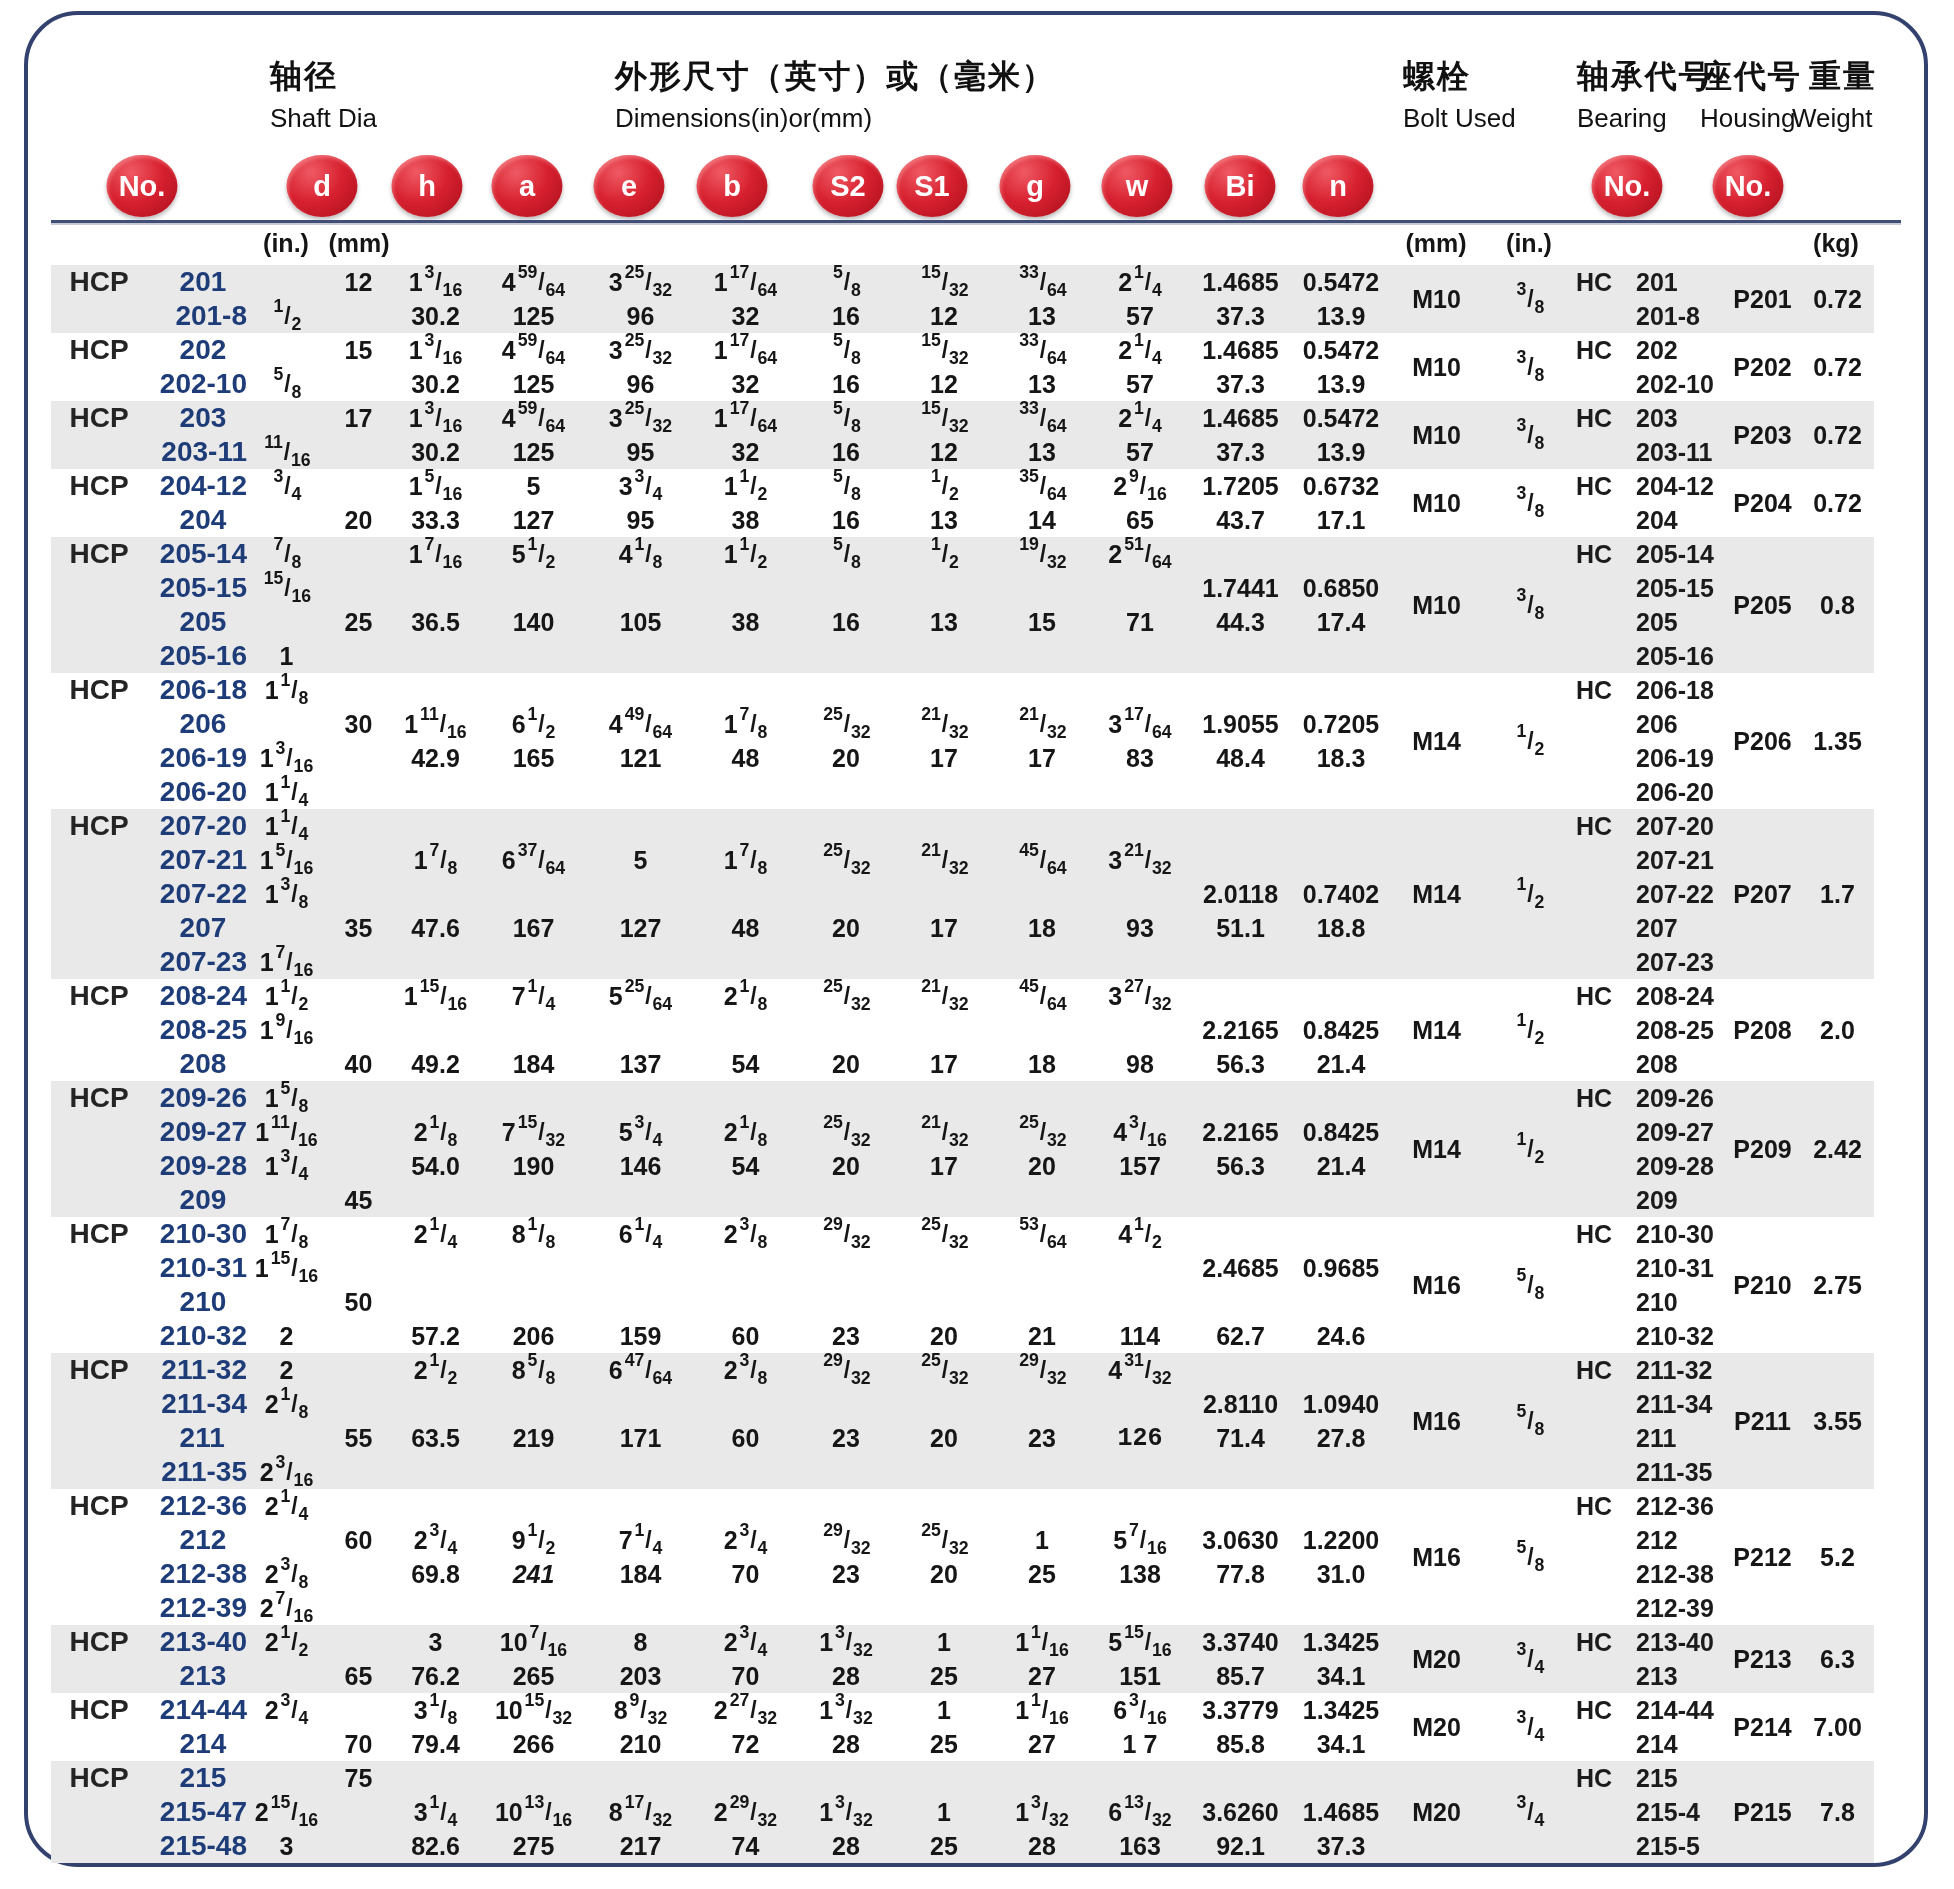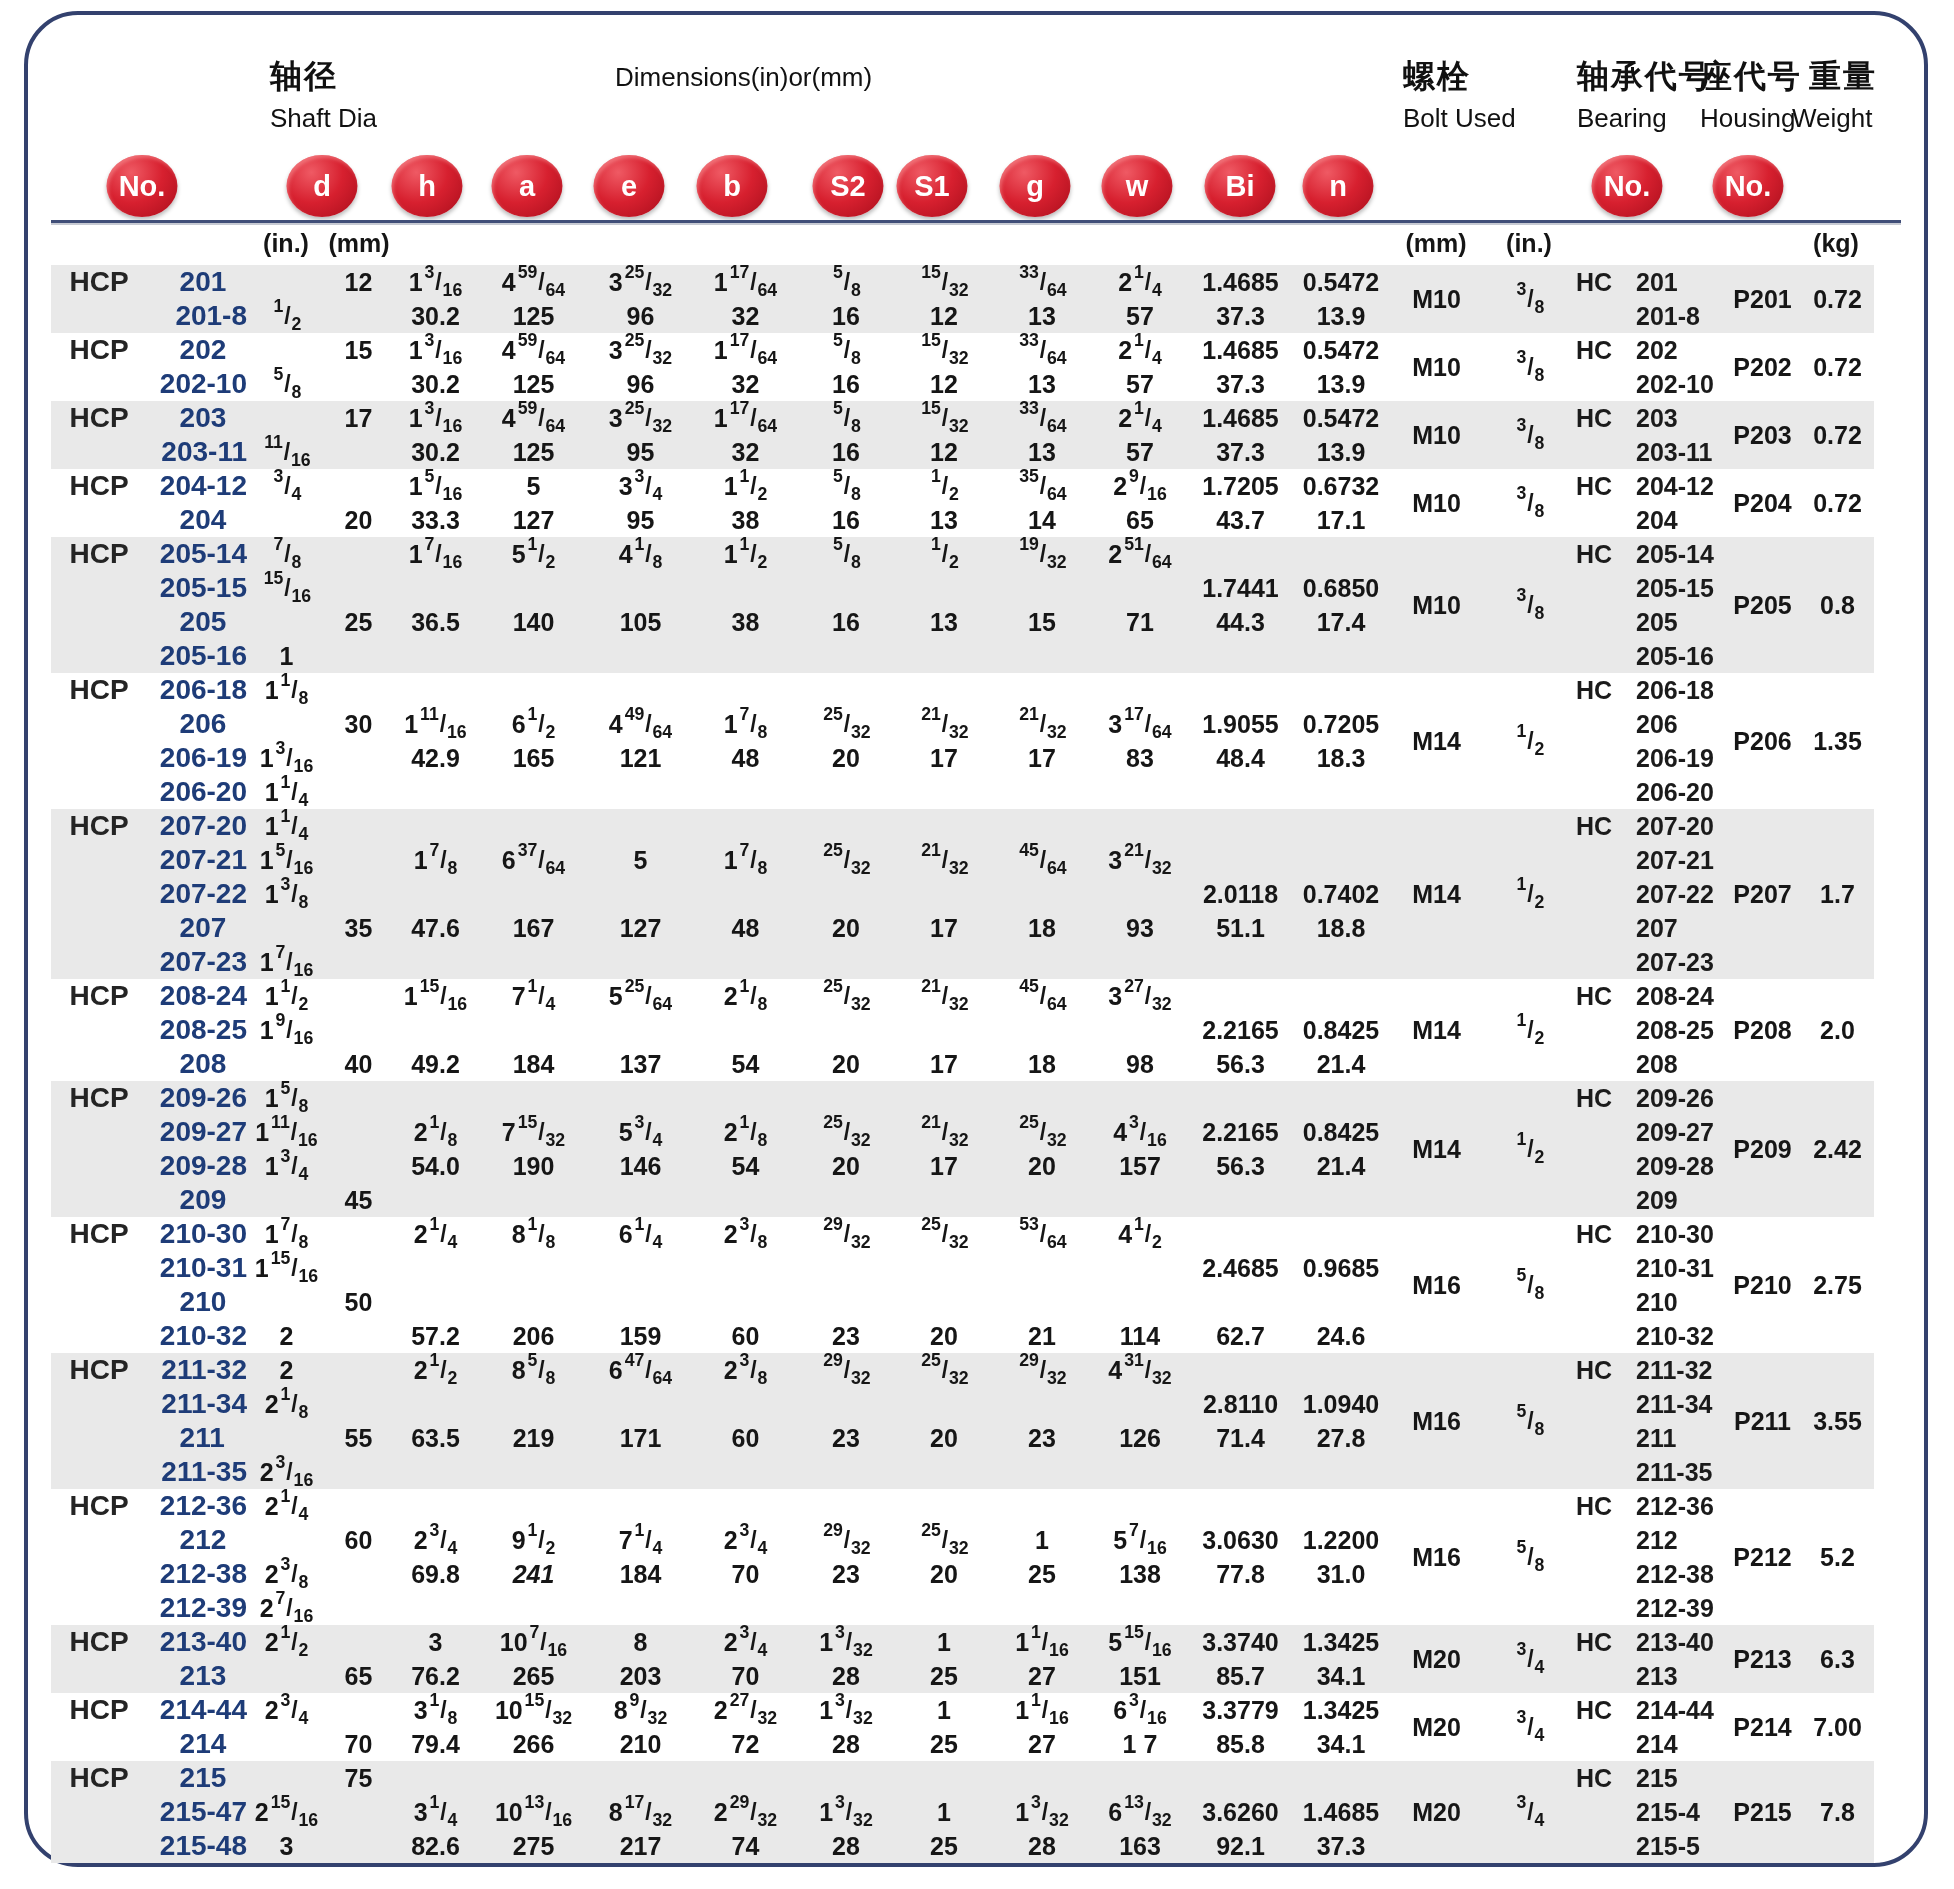--- a/index.html
+++ b/index.html
@@ -40,20 +40,21 @@
 <body>
 
 <div class="page">
   <div class="frame"></div>
 
   <div class="hgroup" style="left:270px">
     <span class="zh">轴径</span>
     <span class="en">Shaft Dia</span>
   </div>
   <div class="hgroup" style="left:615px">
+    <span class="zh">外形尺寸（英寸）或（毫米）</span>
     <span class="en">Dimensions(in)or(mm)</span>
   </div>
   <div class="hgroup" style="left:1403px">
     <span class="zh">螺栓</span>
     <span class="en">Bolt Used</span>
   </div>
   <div class="hgroup" style="left:1577px">
     <span class="zh">轴承代号</span>
     <span class="en">Bearing</span>
   </div>
@@ -883,21 +884,21 @@
           <span class="sub">32</span>
         </div>
         <div class="cell" style="grid-area: 3 / 9;">20</div>
         <div class="cell" style="grid-area: 1 / 10;">
           <span class="sup">29</span>
           <span class="slash">/</span>
           <span class="sub">32</span>
         </div>
         <div class="cell" style="grid-area: 3 / 10;">23</div>
         <div class="cell" style="grid-area: 1 / 11;">4<span class="sup">31</span><span class="slash">/</span><span class="sub">32</span></div>
-        <div class="cell" style="grid-area: 3 / 11;">126</div>
+        <div class="cell" style="grid-area: 3 / 11; font-family: Liberation Mono, monospace;">126</div>
         <div class="cell" style="grid-area: 2 / 12;">2.8110</div>
         <div class="cell" style="grid-area: 3 / 12;">71.4</div>
         <div class="cell" style="grid-area: 2 / 13;">1.0940</div>
         <div class="cell" style="grid-area: 3 / 13;">27.8</div>
         <div class="cell" style="grid-area: 1 / 14 / 5;">M16</div>
         <div class="cell" style="grid-area: 1 / 15 / 5;">
           <span class="sup">5</span>
           <span class="slash">/</span>
           <span class="sub">8</span>
         </div>

